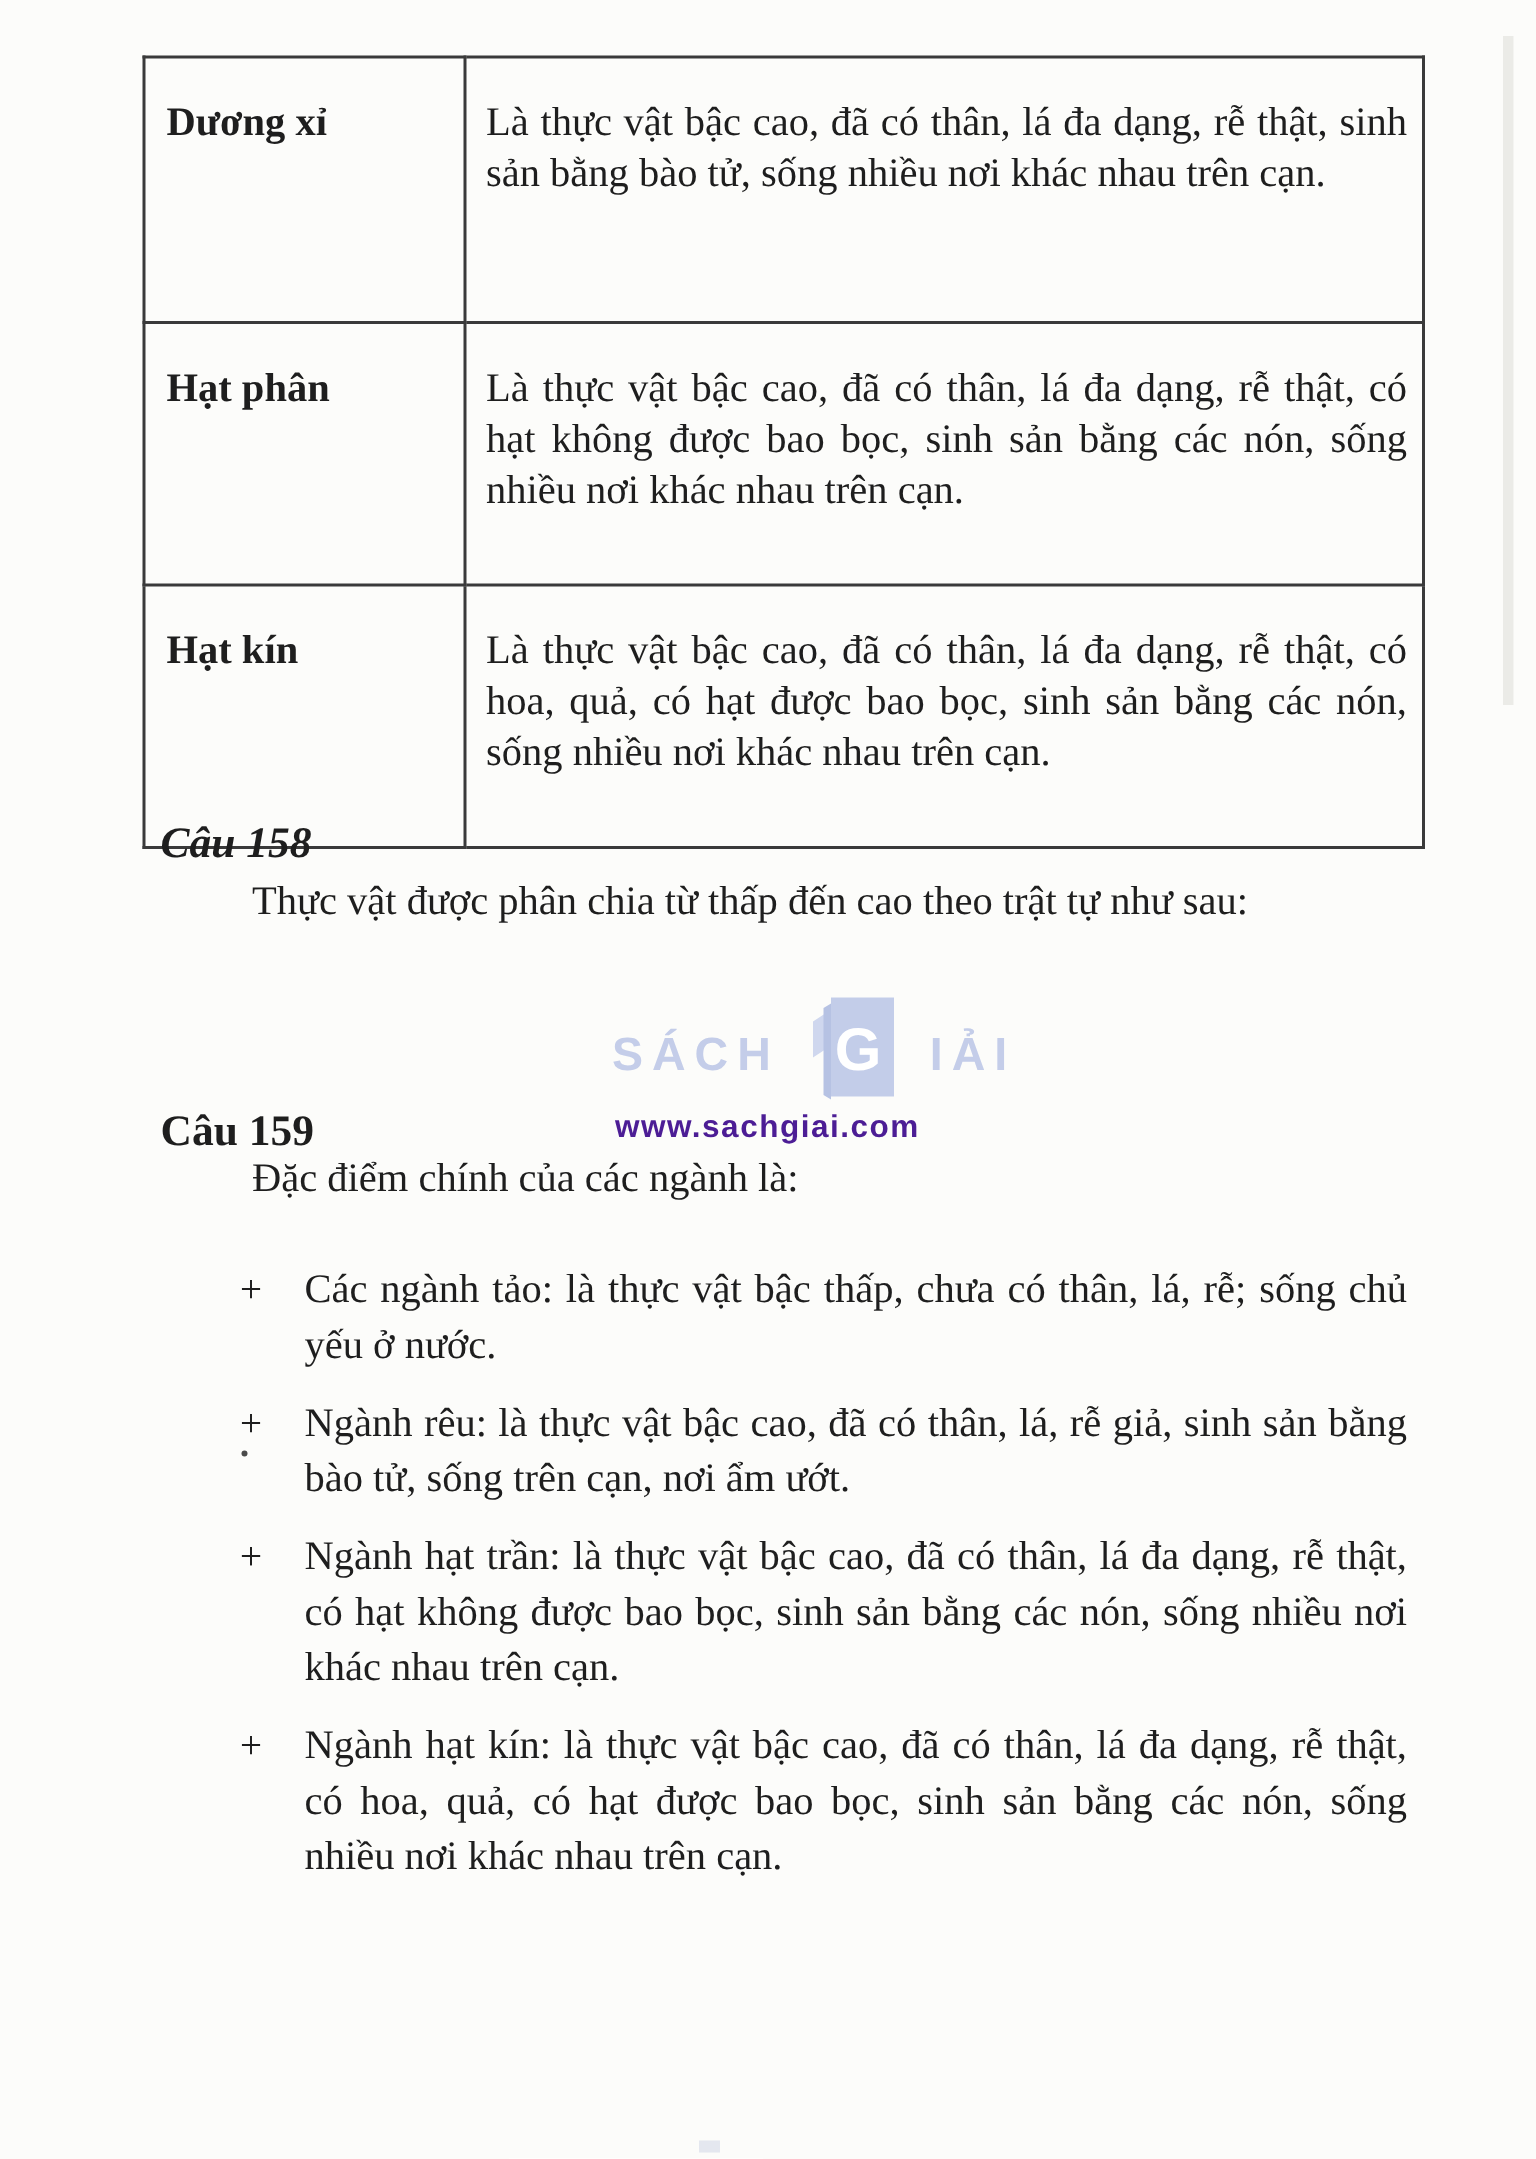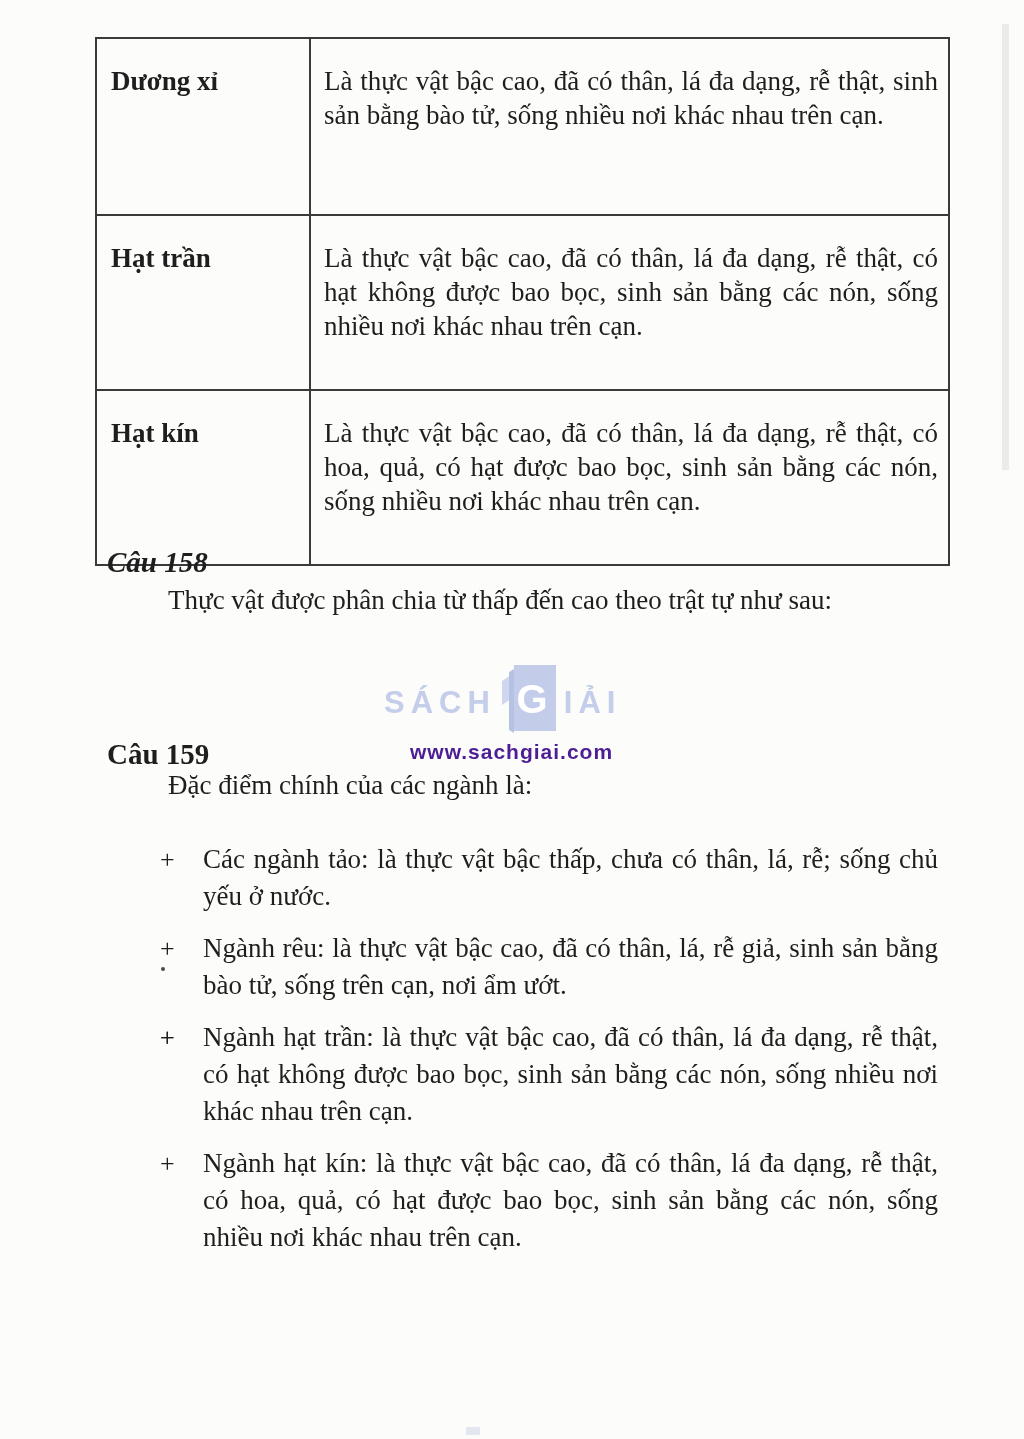--- a/index.html
+++ b/index.html
@@ -3,22 +3,22 @@
 <meta charset="utf-8">
 <style>
   html,body{margin:0;padding:0;background:#ffffff;}
   .page{
     position:relative;width:1024px;height:1439px;overflow:hidden;
     background:#fcfcfa;color:#1e1e1e;
     font-family:"Liberation Serif","DejaVu Serif",serif;
   }
   
   .wm-logo{
-    position:absolute;left:384px;top:664px;height:78px;z-index:0;
-    display:flex;align-items:center;gap:6px;
+    position:absolute;left:408px;top:664px;height:78px;z-index:0;
+    display:flex;align-items:center;gap:22px;
     font-family:"Liberation Sans","DejaVu Sans",sans-serif;
     font-weight:bold;font-size:31px;letter-spacing:6px;color:#c4cde9;
     user-select:none;
   }
   .wm-url{
     position:absolute;left:410px;top:740px;width:172px;z-index:0;
     font-family:"Liberation Sans","DejaVu Sans",sans-serif;
     font-weight:bold;font-size:21px;letter-spacing:1px;color:#4c1d95;
     user-select:none;
   }
@@ -78,21 +78,21 @@
   <div class="bottom-artifact"></div>
   <div class="stray-dot"></div>
 
   <table class="def-table">
     <tbody>
         <tr class="r1">
       <td class="term">Dương xỉ</td>
       <td class="def">Là thực vật bậc cao, đã có thân, lá đa dạng, rễ thật, sinh sản bằng bào tử, sống nhiều nơi khác nhau trên cạn.</td>
     </tr>
     <tr class="r2">
-      <td class="term">Hạt trần</td>
+      <td class="term">Hạt phân</td>
       <td class="def">Là thực vật bậc cao, đã có thân, lá đa dạng, rễ thật, có hạt không được bao bọc, sinh sản bằng các nón, sống nhiều nơi khác nhau trên cạn.</td>
     </tr>
     <tr class="r3">
       <td class="term">Hạt kín</td>
       <td class="def">Là thực vật bậc cao, đã có thân, lá đa dạng, rễ thật, có hoa, quả, có hạt được bao bọc, sinh sản bằng các nón, sống nhiều nơi khác nhau trên cạn.</td>
     </tr>
   </tbody>
     </table>
 
   <div class="q-heading h158">Câu 158</div>

